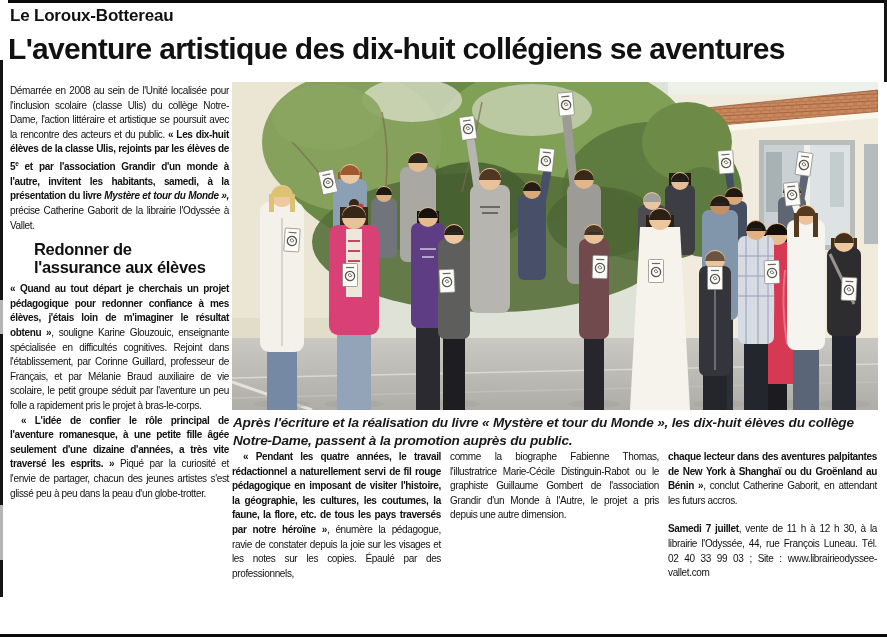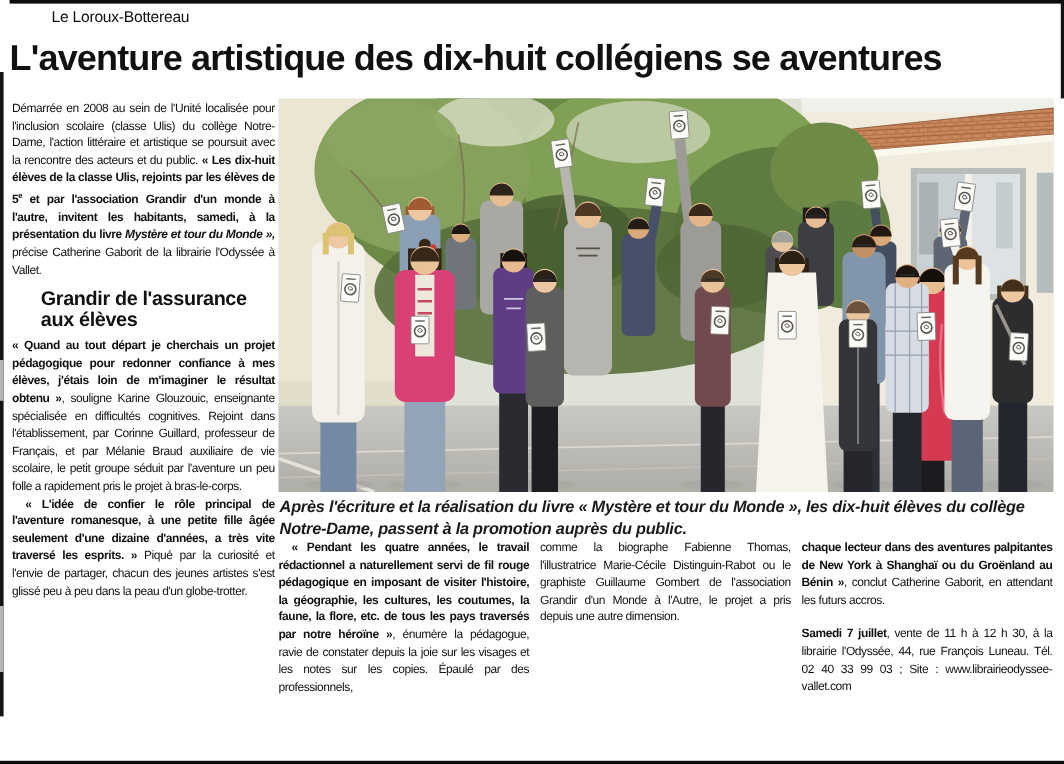--- a/index.html
+++ b/index.html
@@ -5,21 +5,21 @@
   html,body{margin:0;padding:0;background:#fff;}
   body{width:887px;height:637px;overflow:hidden;font-family:"Liberation Sans",sans-serif;color:#111;}
   .page{position:relative;width:887px;height:637px;background:#fff;}
   .rule-top{position:absolute;left:8px;top:0;width:879px;height:3px;background:#0b0b0b;}
   .rule-bottom{position:absolute;left:0;bottom:0;width:887px;height:3px;background:#0b0b0b;}
   .rule-left{position:absolute;left:0;top:60px;width:3px;height:537px;background:#141414;}
   .rule-left-notch{position:absolute;left:0;width:3px;background:#b5b5b5;}
   .n1{top:300px;height:34px;}
   .n2{top:505px;height:55px;}
   .rule-right{position:absolute;right:0;top:0;width:3px;height:82px;background:#141414;}
-  .kicker{position:absolute;left:10px;top:6px;font-size:13px;font-weight:400;letter-spacing:-0.2px;margin-left:33px;}
+  .kicker{position:absolute;left:10px;top:6px;font-size:17px;font-weight:700;letter-spacing:-0.2px;}
   .headline{position:absolute;left:8px;top:32px;font-size:30px;font-weight:700;letter-spacing:-0.7px;white-space:nowrap;}
   .col1{position:absolute;left:10px;top:84px;width:219px;}
   p.para{margin:0;font-size:10px;line-height:14.6px;text-align:justify;letter-spacing:-0.35px;}
   p.ind{text-indent:11px;}
   p.sp{margin-top:14px;}
   .run-b{font-weight:700;}
   .run-bi{font-weight:700;font-style:italic;}
   .run-bsup{font-weight:700;vertical-align:super;font-size:65%;}
   .subhead{margin:7px 0 6px 24px;width:185px;font-size:16.5px;line-height:18px;font-weight:700;letter-spacing:-0.3px;}
   .photo{position:absolute;left:232px;top:82px;width:646px;height:328px;display:block;}
@@ -38,21 +38,21 @@
   <div class="rule-right"></div>
   <div class="rule-bottom"></div>
 
   <div class="kicker">Le Loroux-Bottereau</div>
   <h1 class="headline" style="margin:0;">L'aventure artistique des dix-huit collégiens se aventures</h1>
 
   <div class="col1">
     <div>
         <p class="para"><span>Démarrée en 2008 au sein de l'Unité localisée pour l'inclusion scolaire (classe Ulis) du collège Notre-Dame, l'action littéraire et artistique se poursuit avec la rencontre des acteurs et du public. </span><span class="run-b">« Les dix-huit élèves de la classe Ulis, rejoints par les élèves de 5</span><span class="run-bsup">e</span><span class="run-b"> et par l'association Grandir d'un monde à l'autre, invitent les habitants, samedi, à la présentation du livre </span><span class="run-bi">Mystère et tour du Monde »,</span><span> précise Catherine Gaborit de la librairie l'Odyssée à Vallet.</span></p>
       </div>
-    <h3 class="subhead">Grandir de l'assurance aux élèves</h3>
+    <h3 class="subhead">Redonner de l'assurance aux élèves</h3>
     <div>
         <p class="para"><span class="run-b">« Quand au tout départ je cherchais un projet pédagogique pour redonner confiance à mes élèves, j'étais loin de m'imaginer le résultat obtenu »</span><span>, souligne Karine Glouzouic, enseignante spécialisée en difficultés cognitives. Rejoint dans l'établissement, par Corinne Guillard, professeur de Français, et par Mélanie Braud auxiliaire de vie scolaire, le petit groupe séduit par l'aventure un peu folle a rapidement pris le projet à bras-le-corps.</span></p>
         <p class="para ind"><span class="run-b">« L'idée de confier le rôle principal de l'aventure romanesque, à une petite fille âgée seulement d'une dizaine d'années, a très vite traversé les esprits. »</span><span> Piqué par la curiosité et l'envie de partager, chacun des jeunes artistes s'est glissé peu à peu dans la peau d'un globe-trotter.</span></p>
       </div>
   </div>
 
   <svg class="photo" viewBox="0 0 646 328" xmlns="http://www.w3.org/2000/svg" preserveAspectRatio="none">
     <defs>
       <pattern id="tiles" width="9" height="7" patternUnits="userSpaceOnUse" patternTransform="rotate(-3)">
         <rect width="9" height="7" fill="#c98a5f"></rect>

